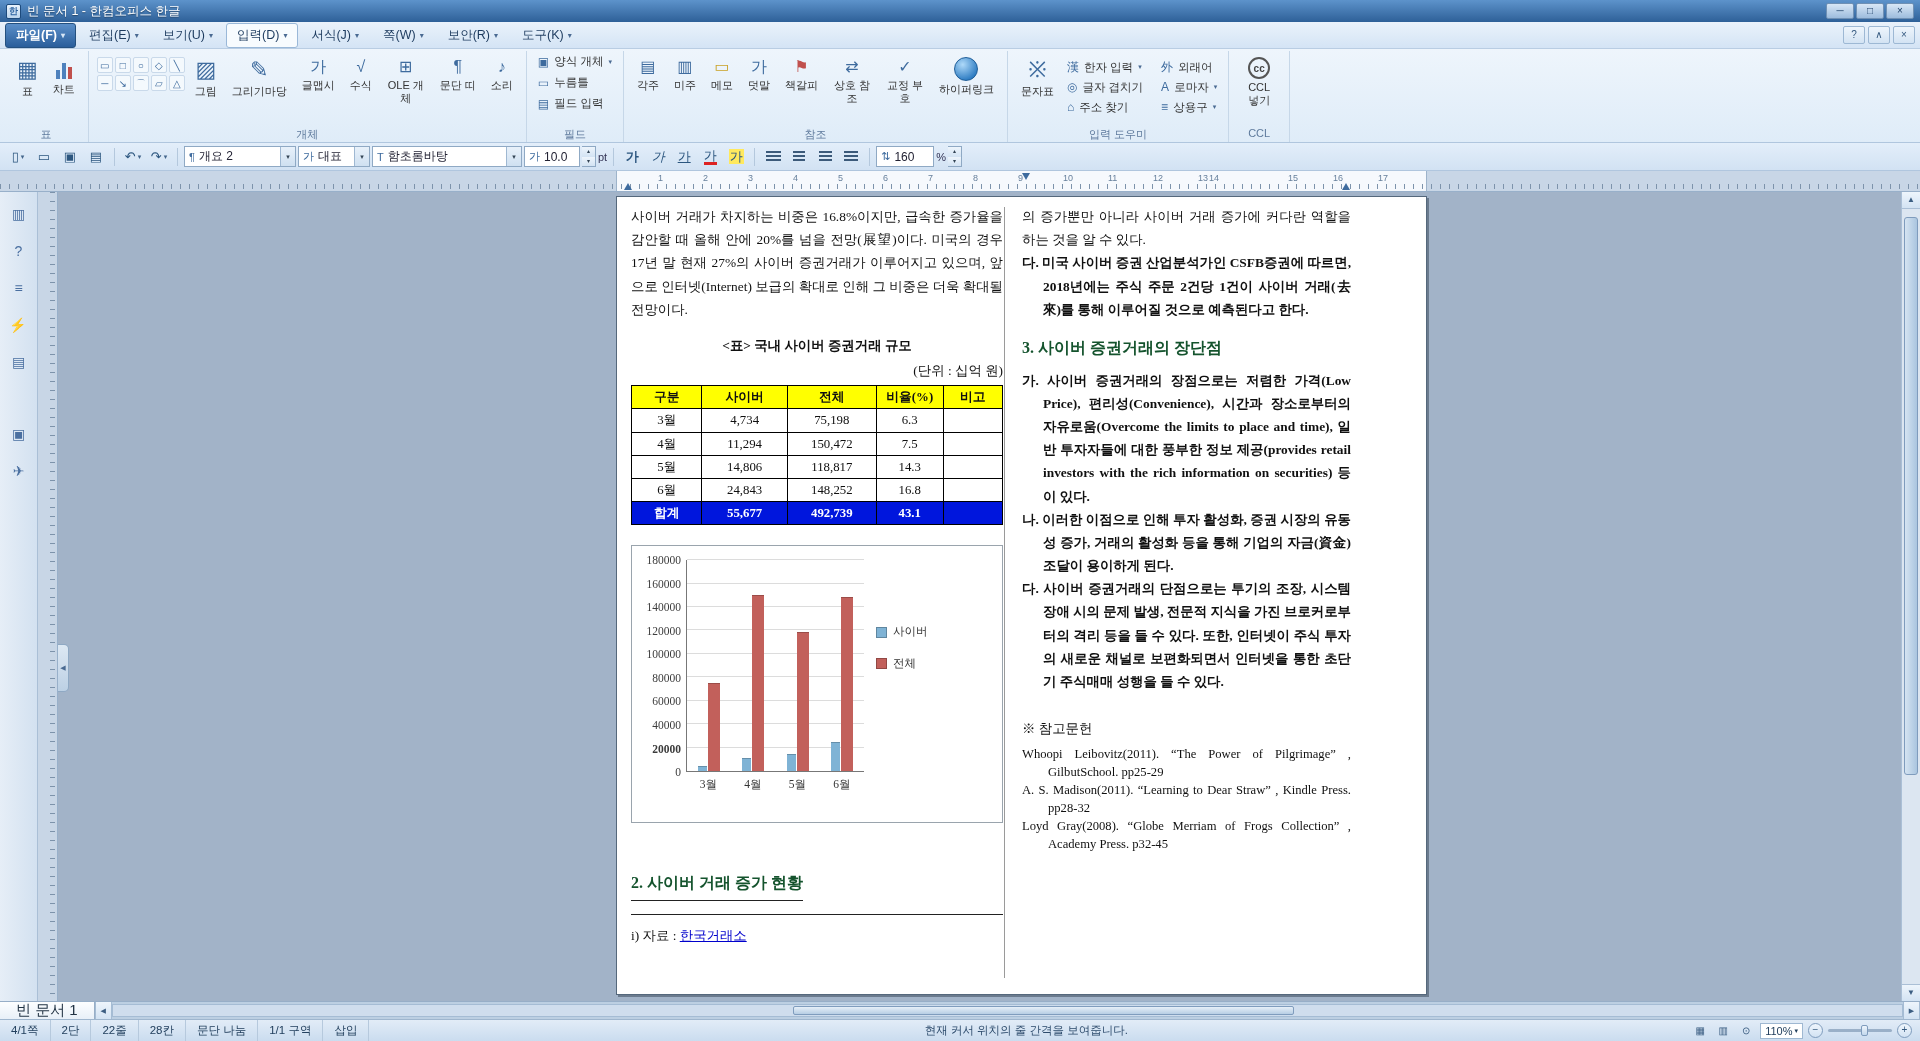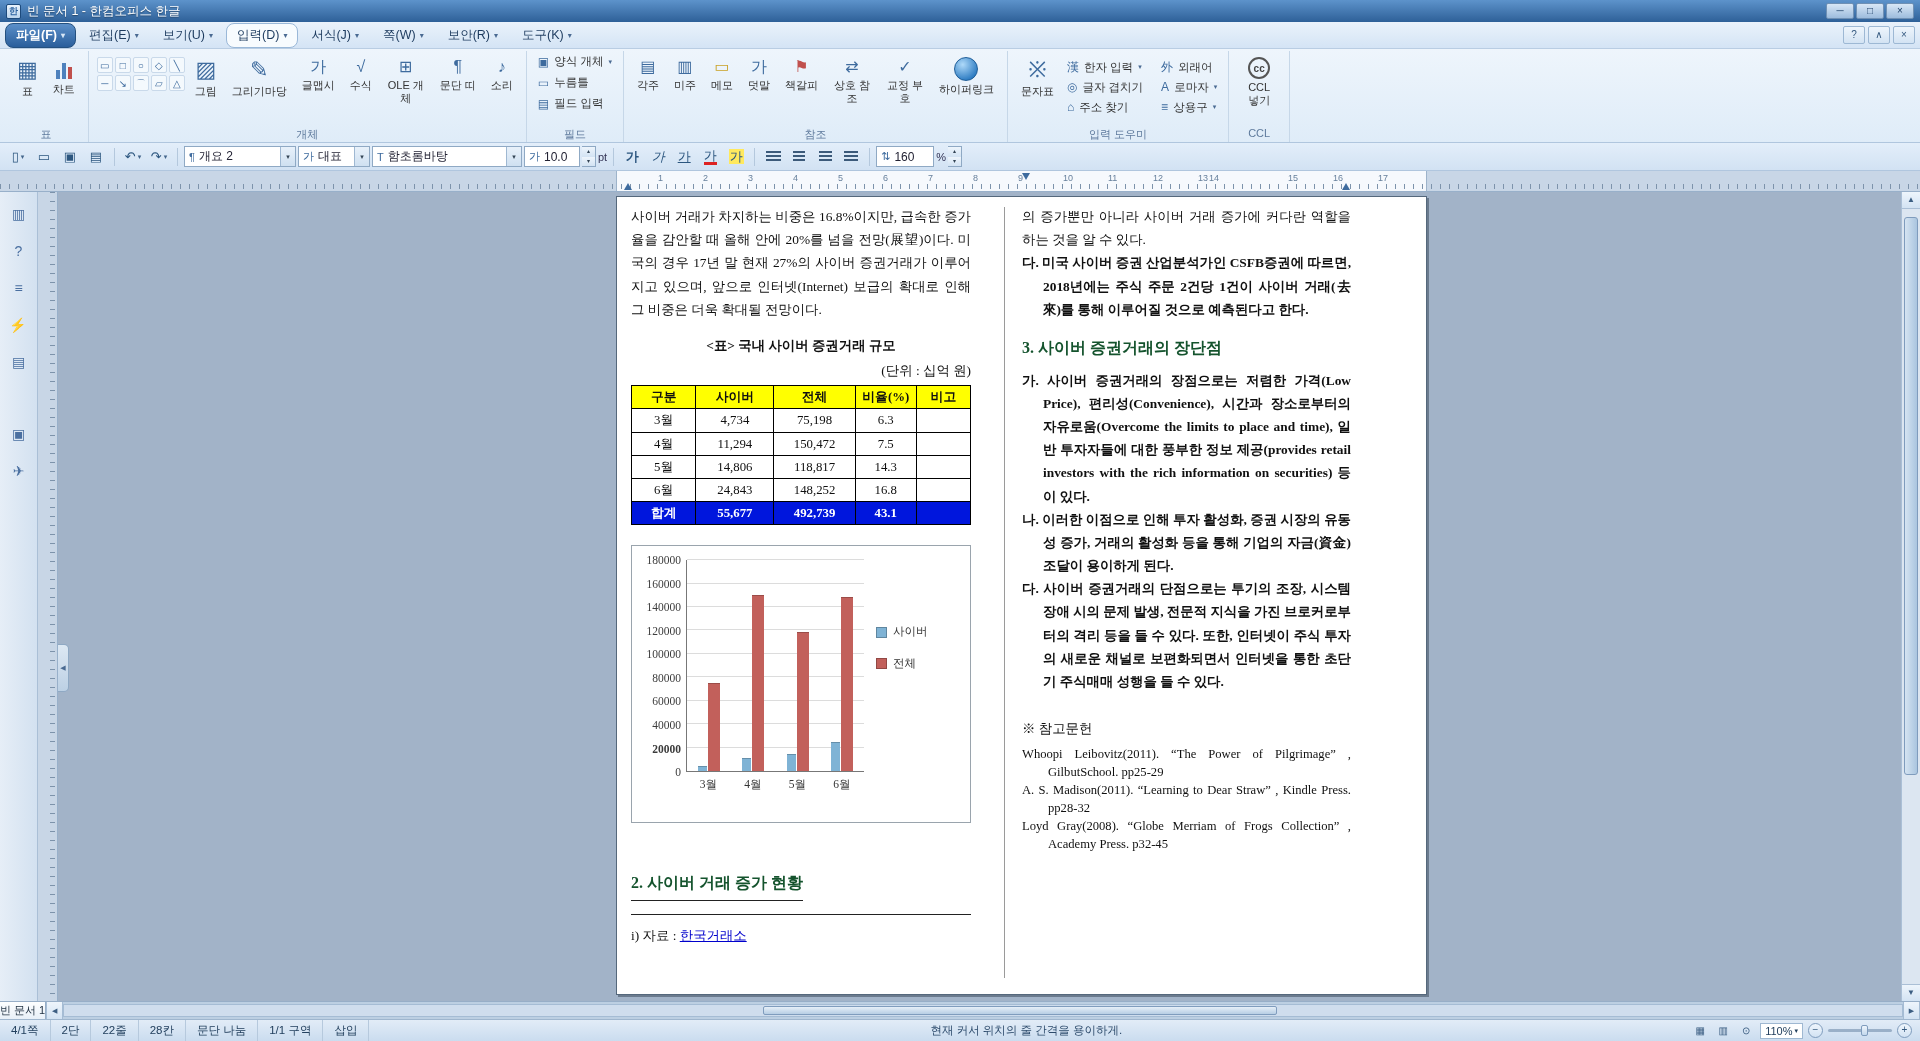--- a/index.html
+++ b/index.html
@@ -10,21 +10,21 @@
 
   
   .titlebar{height:22px;background:linear-gradient(#5d93cb,#2e6098);display:flex;align-items:center;padding:0 6px;color:#fff;flex:0 0 auto;}
   .app-ic{width:15px;height:15px;background:linear-gradient(#eaf3fc,#bcd6ee);border:1px solid #1d4a7c;border-radius:2px;color:#2b62a0;font-size:9px;line-height:13px;text-align:center;font-weight:bold;}
   .title-text{font-size:12.5px;margin-left:6px;flex:1;text-shadow:0 1px 1px rgba(0,0,0,.35);}
   .winbtns{display:flex;gap:2px;}
   .winbtn{width:28px;height:16px;background:linear-gradient(#d8e7f6,#9dbcdd);border:1px solid #6f90b4;border-radius:2px;font-size:10px;line-height:13px;text-align:center;color:#1d3f66;}
 
   
   .menubar{height:27px;background:linear-gradient(#eaf2fb,#d4e4f5);display:flex;align-items:center;padding:0 5px;border-bottom:1px solid #b9cde3;flex:0 0 auto;}
-  .menu-item{display:flex;align-items:center;gap:4px;padding:3px 10px;font-size:12.5px;color:#1c3a5e;border:1px solid transparent;border-radius:8px;margin-right:2px;}
+  .menu-item{display:flex;align-items:center;gap:4px;padding:3px 10px;font-size:12.5px;color:#1c3a5e;border:1px solid transparent;border-radius:3px;margin-right:2px;}
   .menu-item .car{font-size:8px;color:#4a6a92;}
   .menu-file{background:linear-gradient(#5b8fc9,#2a5e9b);color:#fff;border-color:#24507f;font-weight:bold;}
   .menu-file .car{color:#d7e6f5;}
   .menu-active{background:#f7fbfe;border-color:#9ab8d8;}
   .menubar-right{margin-left:auto;display:flex;gap:3px;}
   .mini-btn{width:22px;height:18px;background:linear-gradient(#eef5fc,#d3e3f3);border:1px solid #9db8d4;border-radius:2px;font-size:10px;line-height:15px;text-align:center;color:#35597f;}
 
   
   .ribbon{height:94px;background:linear-gradient(#eef5fc,#dfecf8);display:flex;border-bottom:1px solid #b0c6de;padding:2px 4px 0;flex:0 0 auto;}
   .rgroup{display:flex;flex-direction:column;padding:2px 8px 0;border-right:1px solid #c6d7e8;}
@@ -91,21 +91,21 @@
   .vscroll{width:19px;background:#dce6f1;border-left:1px solid #aabfd6;display:flex;flex-direction:column;}
   .vs-btn{height:17px;font-size:8px;text-align:center;line-height:16px;color:#3c5e82;background:linear-gradient(#eef5fc,#d3e3f3);border-bottom:1px solid #aabfd6;}
   .vs-btn.bot{border-top:1px solid #aabfd6;border-bottom:none;}
   .vs-track{flex:1;position:relative;}
   .vs-thumb{position:absolute;left:2px;right:2px;top:8px;height:72%;background:linear-gradient(to right,#d5e4f2,#aac5df);border:1px solid #7f9cbd;border-radius:3px;}
 
   
   .page{position:absolute;left:558px;top:4px;width:811px;height:799px;background:#fff;border:1px solid #55687c;box-shadow:2px 2px 0 rgba(40,55,70,.45);}
   .textarea{position:absolute;left:14px;top:8px;width:720px;bottom:10px;}
   .col-div{position:absolute;left:373px;top:2px;bottom:6px;width:1px;background:#9a9a9a;}
-  .col-left{position:absolute;left:0;top:0;width:340px;}
+  .col-left{position:absolute;left:0;top:0;width:372px;}
   .col-right{position:absolute;left:391px;top:0;width:329px;}
   .doc,.doc p{font-family:"Liberation Serif",serif;font-size:13.4px;line-height:1.73;color:#101010;text-align:justify;}
   .tbl-title{text-align:center !important;font-weight:bold;font-size:14.8px;margin:13px 0 2px;}
   .tbl-unit{text-align:right !important;font-size:12.2px;margin-bottom:3px;}
   table.data{width:100%;border-collapse:collapse;font-size:12.8px;font-family:"Liberation Serif",serif;}
   .data th,.data td{border:1px solid #000;height:23px;padding:0 6px;}
   .data th{background:#ffff00;font-weight:bold;text-align:center;}
   .data td.c{text-align:center;}
   .data td.r{text-align:center;}
   .data tr.total td{background:#0016dd;color:#fff;font-weight:bold;}
@@ -130,21 +130,21 @@
   .bargroup{display:flex;align-items:flex-end;gap:1px;height:100%;z-index:1;}
   .bar{border-top:1px solid rgba(0,0,0,.2);}
   .chart-xaxis{display:flex;justify-content:space-around;font-size:11.5px;color:#333;margin-top:3px;}
   .xtick{flex:1;text-align:center;}
   .chart-legend{margin-left:12px;display:flex;flex-direction:column;gap:12px;font-size:11.5px;color:#333;margin-top:62px;}
   .lg-item{display:flex;align-items:center;gap:6px;}
   .lg-sw{width:11px;height:11px;display:inline-block;border:1px solid rgba(0,0,0,.25);}
 
   
   .tabbar{height:18px;background:#bccfe2;display:flex;align-items:stretch;border-top:1px solid #97aec7;flex:0 0 auto;}
-  .doc-tab{background:linear-gradient(#fdfeff,#e8f0f8);border-right:1px solid #97aec7;padding:0 0;font-size:11px;display:flex;align-items:center;color:#234;}
+  .doc-tab{background:linear-gradient(#fdfeff,#e8f0f8);border-right:1px solid #97aec7;padding:0 16px;font-size:15px;display:flex;align-items:center;color:#234;}
   .hs-btn{width:17px;font-size:7px;color:#3c5e82;display:flex;align-items:center;justify-content:center;background:linear-gradient(#eef5fc,#d3e3f3);border-left:1px solid #a5bcd4;border-right:1px solid #a5bcd4;}
   .hs-track{flex:1;position:relative;margin:2px 0;background:#cfdded;border:1px solid #a5bcd4;}
   .hs-thumb{position:absolute;left:38%;width:28%;top:1px;bottom:1px;background:linear-gradient(#e6eff8,#b7cee4);border:1px solid #7f9cbd;border-radius:2px;}
 
   
   .statusbar{height:22px;background:linear-gradient(#e2ecf7,#cadcef);display:flex;align-items:stretch;font-size:11.5px;color:#23405e;border-top:1px solid #9fb6ce;flex:0 0 auto;}
   .sb-item{padding:0 11px;border-right:1px solid #b6c9dd;display:flex;align-items:center;}
   .sb-msg{flex:1;display:flex;align-items:center;justify-content:center;color:#2c4a6b;}
   .sb-right{display:flex;align-items:center;gap:5px;padding:0 8px;}
   .sb-ic{width:18px;height:16px;font-size:10px;display:flex;align-items:center;justify-content:center;color:#3c5e82;border:1px solid transparent;border-radius:2px;}
@@ -672,21 +672,21 @@
   </div>
 
   <div class="statusbar">
     <span class="sb-item">4/1쪽</span>
     <span class="sb-item">2단</span>
     <span class="sb-item">22줄</span>
     <span class="sb-item">28칸</span>
     <span class="sb-item">문단 나눔</span>
     <span class="sb-item">1/1 구역</span>
     <span class="sb-item">삽입</span>
-    <span class="sb-msg">현재 커서 위치의 줄 간격을 용이하게.</span>
+    <span class="sb-msg">현재 커서 위치의 줄 간격을 보여줍니다.</span>
     <span class="sb-right">
       <span class="sb-ic">▦</span>
       <span class="sb-ic">▥</span>
       <span class="sb-ic">⊙</span>
       <span class="zoom-box">
           <span>110%</span>
           <span style="font-size:7px;">▾</span>
         </span>
       <span class="round-btn">−</span>
       <span class="zoom-slider">

